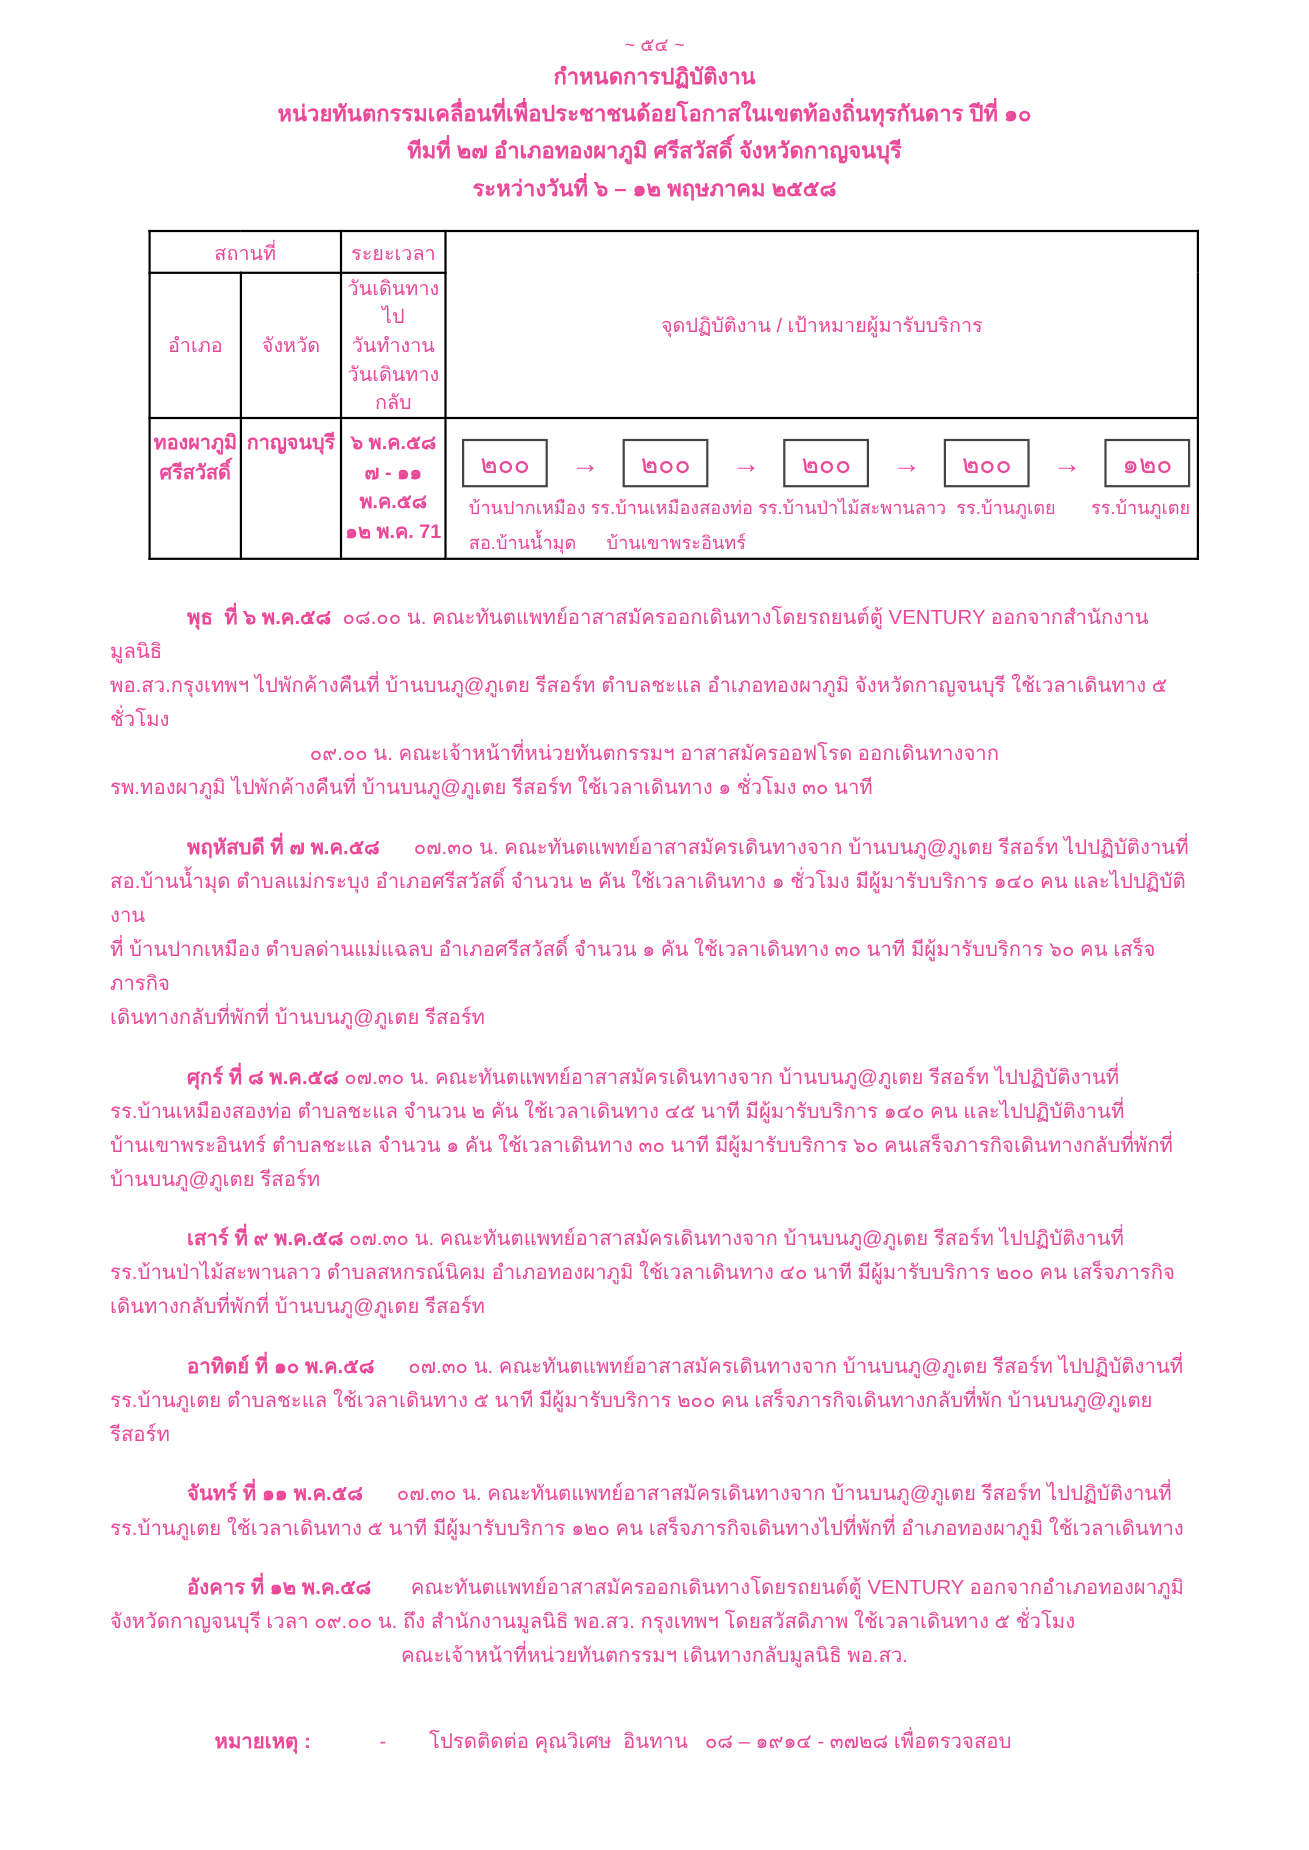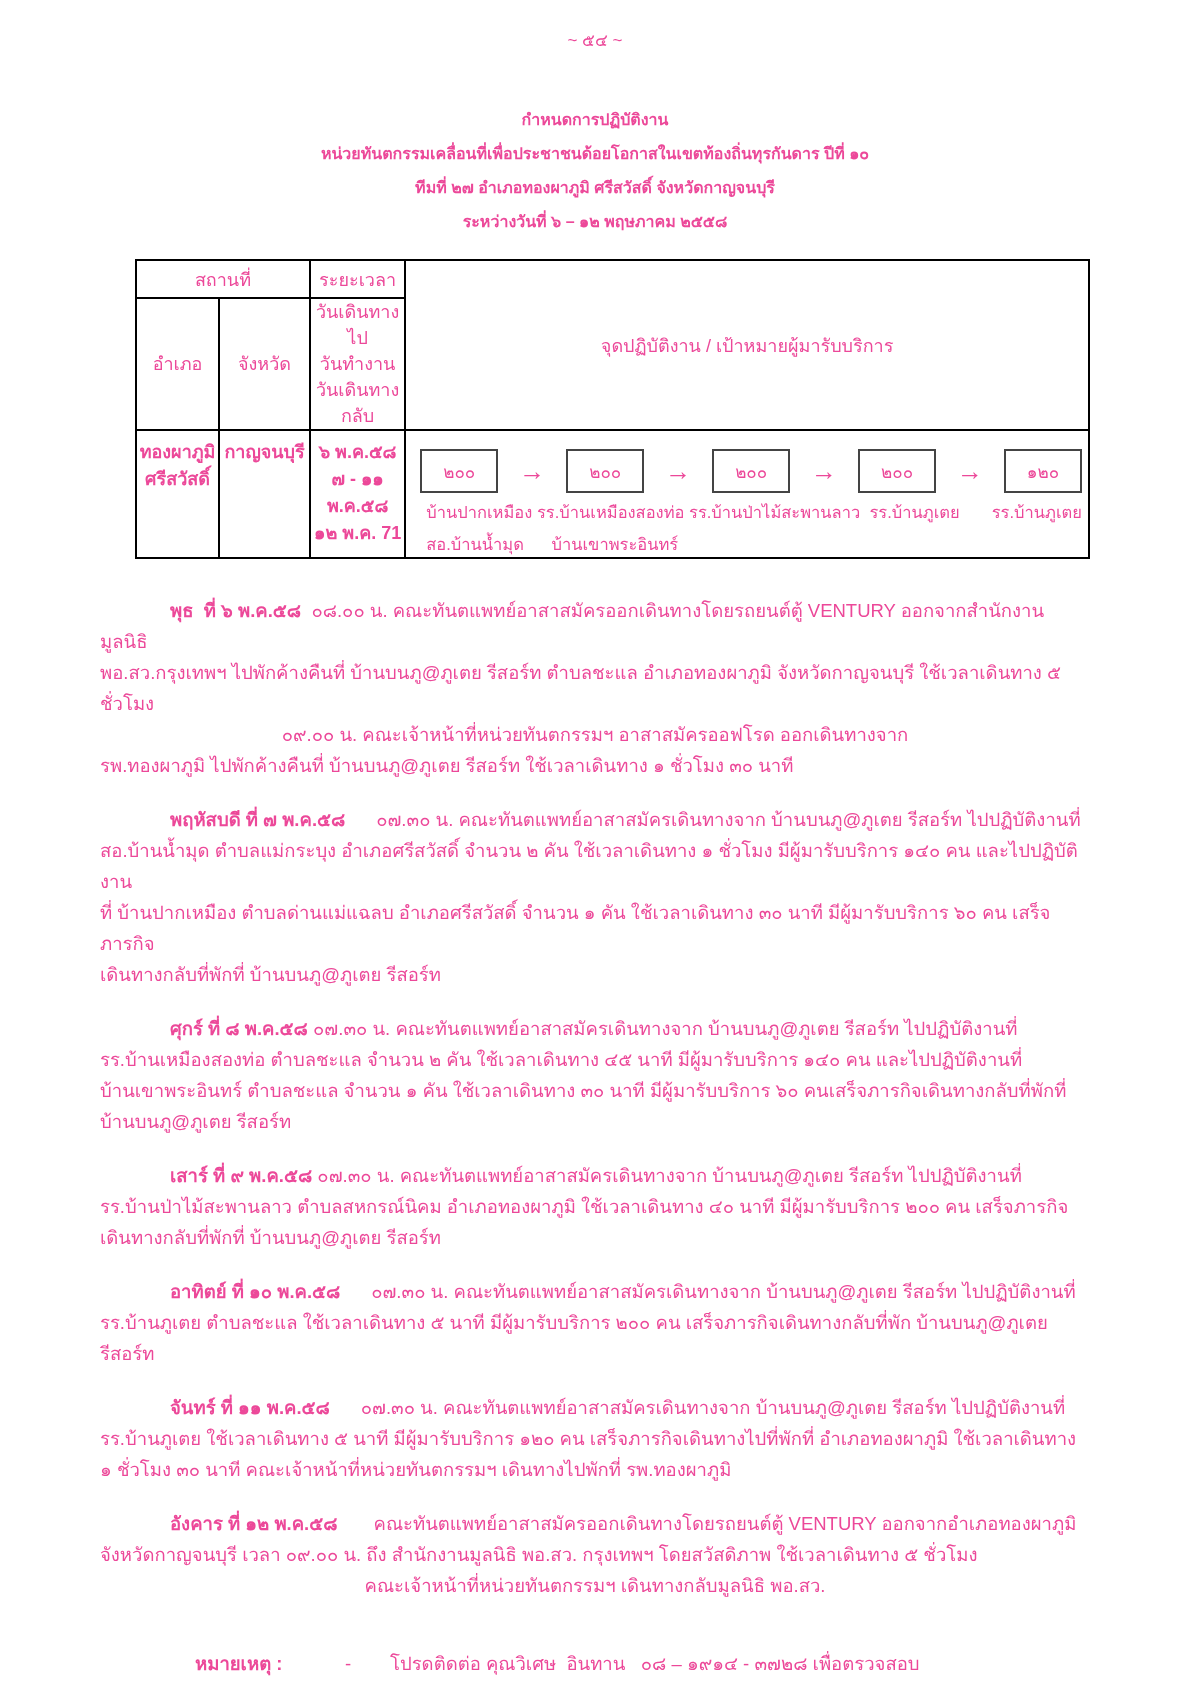--- a/index.html
+++ b/index.html
@@ -4,39 +4,39 @@
 <style>
   html,body{margin:0;padding:0;background:#9a9a9a;}
   .page{
     width:1190px;height:1682px;background:#ffffff;color:#ec4899;
     font-family:"Liberation Sans","DejaVu Sans",sans-serif;
     position:relative;box-sizing:border-box;
     padding:26px 100px 0 100px;overflow:hidden;
   }
   .center{text-align:center;}
   .pagenum{font-size:17px;}
-  .titleblock{margin-top:50px;font-weight:bold;font-size:16px;line-height:34px;}
+  .titleblock{font-weight:bold;font-size:20px;line-height:34px;}
   
   table.sched{border-collapse:collapse;margin:20px 0 16px 35px;table-layout:fixed;}
   table.sched td{border:2px solid #000;font-size:18px;padding:0;}
   td.hcell{text-align:center;font-size:18.5px;}
   td.c-amphoe{width:88px;}
   td.c-prov{width:100px;}
   td.c-dur{width:135px;border-radius:11px;}
   td.c-op{width:600px;}
   tr.hrow1 td{height:36px;}
   tr.hrow2 td{height:80px;line-height:26px;}
   tr.drow td{height:96px;vertical-align:top;padding-top:8px;}
   .cellcenter{text-align:center;line-height:27px;font-weight:bold;}
   .opcell{vertical-align:middle !important;padding-top:0 !important;}
   .flowwrap{padding:10px 6px 0 14px;}
   .flowrow{display:flex;align-items:center;}
   .fbox{
     display:inline-flex;align-items:center;justify-content:center;
-    width:74px;height:40px;border:2px solid #444;font-size:17px;flex:0 0 auto;
+    width:74px;height:40px;border:2px solid #444;font-size:24px;flex:0 0 auto;
   }
   .arrow{flex:1 1 auto;text-align:center;font-size:26px;font-weight:bold;line-height:1;}
   .sites{font-size:16.5px;line-height:25px;white-space:pre;padding:7px 0 0 6px;}
   
   .schedule{margin-top:36px;font-size:18.5px;}
   .para{margin-top:23px;}
   .para:first-child{margin-top:0;}
   .line{line-height:31px;white-space:pre-wrap;}
   .line.first{text-indent:70px;}
   .centerline{text-align:center;text-indent:0;}
@@ -134,21 +134,20 @@
         <div class="line">รร.บ้านป่าไม้สะพานลาว ตำบลสหกรณ์นิคม อำเภอทองผาภูมิ ใช้เวลาเดินทาง ๔๐ นาที มีผู้มารับบริการ ๒๐๐ คน เสร็จภารกิจ</div>
         <div class="line">เดินทางกลับที่พักที่ บ้านบนภู@ภูเตย รีสอร์ท</div>
       </div>
       <div class="para">
         <div class="line first"><span class="dlab">อาทิตย์ ที่ ๑๐ พ.ค.๕๘</span>      ๐๗.๓๐ น. คณะทันตแพทย์อาสาสมัครเดินทางจาก บ้านบนภู@ภูเตย รีสอร์ท ไปปฏิบัติงานที่</div>
         <div class="line">รร.บ้านภูเตย ตำบลชะแล ใช้เวลาเดินทาง ๕ นาที มีผู้มารับบริการ ๒๐๐ คน เสร็จภารกิจเดินทางกลับที่พัก บ้านบนภู@ภูเตย รีสอร์ท</div>
       </div>
       <div class="para">
         <div class="line first"><span class="dlab">จันทร์ ที่ ๑๑ พ.ค.๕๘</span>      ๐๗.๓๐ น. คณะทันตแพทย์อาสาสมัครเดินทางจาก บ้านบนภู@ภูเตย รีสอร์ท ไปปฏิบัติงานที่</div>
         <div class="line">รร.บ้านภูเตย ใช้เวลาเดินทาง ๕ นาที มีผู้มารับบริการ ๑๒๐ คน เสร็จภารกิจเดินทางไปที่พักที่ อำเภอทองผาภูมิ ใช้เวลาเดินทาง</div>
-        <div class="line">๑ ชั่วโมง ๓๐ นาที คณะเจ้าหน้าที่หน่วยทันตกรรมฯ เดินทางไปพักที่ รพ.ทองผาภูมิ</div>
       </div>
       <div class="para">
         <div class="line first"><span class="dlab">อังคาร ที่ ๑๒ พ.ค.๕๘</span>       คณะทันตแพทย์อาสาสมัครออกเดินทางโดยรถยนต์ตู้ VENTURY ออกจากอำเภอทองผาภูมิ</div>
         <div class="line">จังหวัดกาญจนบุรี เวลา ๐๙.๐๐ น. ถึง สำนักงานมูลนิธิ พอ.สว. กรุงเทพฯ โดยสวัสดิภาพ ใช้เวลาเดินทาง ๕ ชั่วโมง</div>
         <div class="line centerline">คณะเจ้าหน้าที่หน่วยทันตกรรมฯ เดินทางกลับมูลนิธิ พอ.สว.</div>
       </div>
     </div>
 
   <div class="notes">
     <div>

